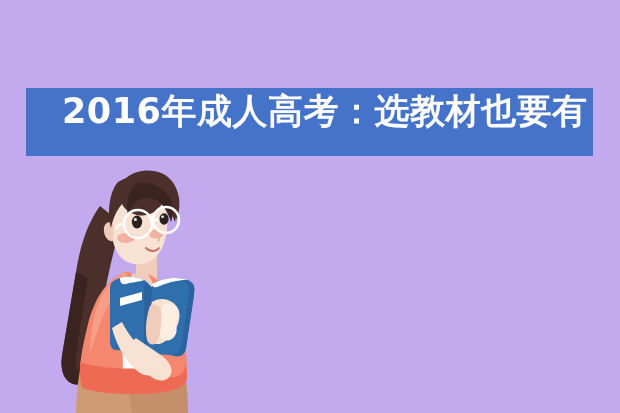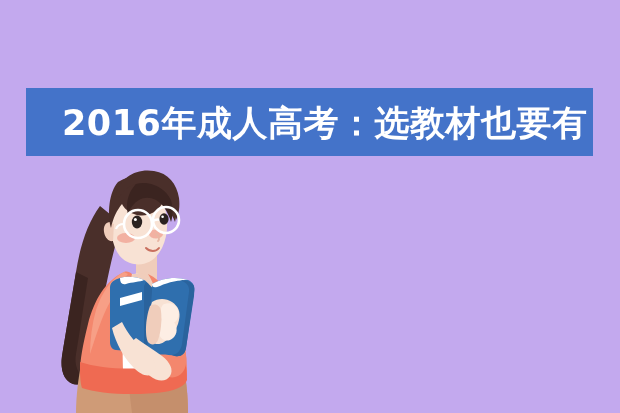--- a/index.html
+++ b/index.html
@@ -25,21 +25,21 @@
     left: 26px;
     top: 88px;
     width: 567px;
     height: 68px;
     background: #4473c9;
     box-sizing: border-box;
   }
   #title-text {
     position: absolute;
     left: 62px;
-    top: 96px;
+    top: 84px;
     width: 540px;
     height: 54px;
     line-height: 54px;
     color: #ffffff;
     font-size: 35px;
     font-weight: bold;
     letter-spacing: 0.5px;
     white-space: nowrap;
     font-family: "DejaVu Sans", "Liberation Sans", sans-serif;
   }

